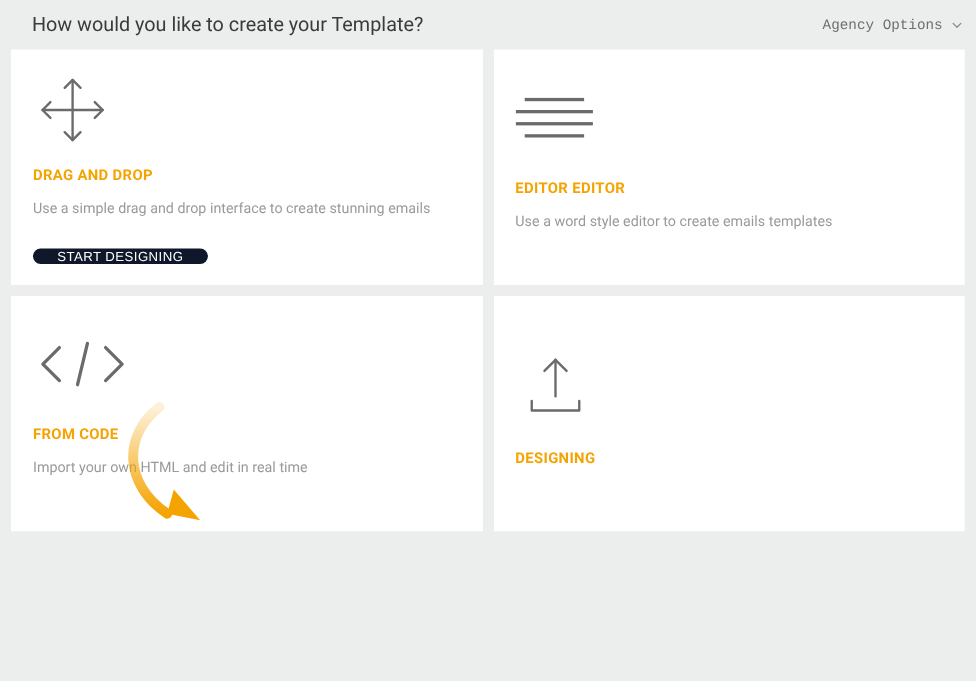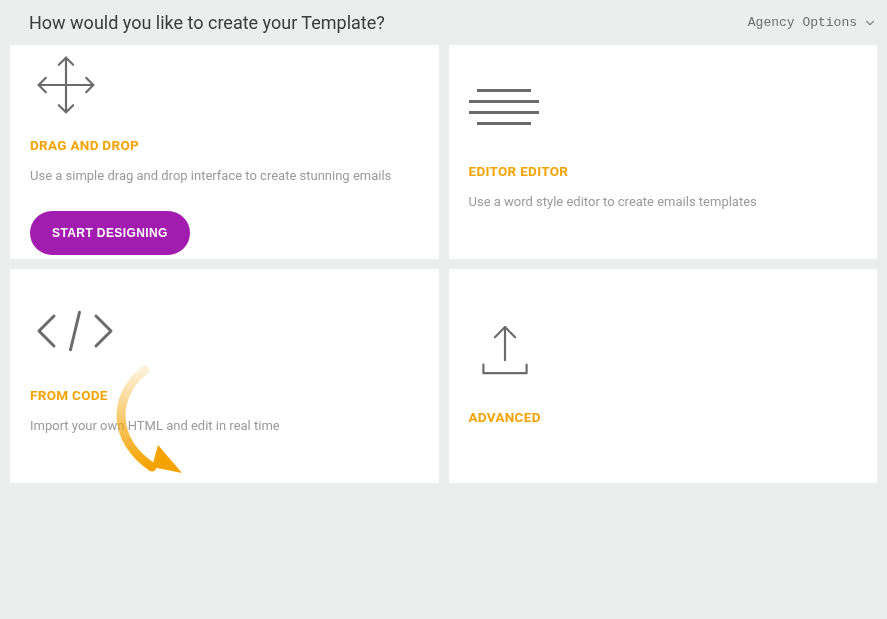--- a/index.html
+++ b/index.html
@@ -65,27 +65,27 @@
       letter-spacing: 0.3px;
       margin-bottom: 14px;
     }
     .card-desc {
       color: #9a9a9a;
       font-size: 13px;
       margin-bottom: 26px;
       line-height: 1.4;
     }
     .cta {
-      background: #a21caf;
+      background: #0f172a;
       color: #fff;
       border: none;
       border-radius: 999px;
-      padding: 15px 22px;
+      padding: 0 22px;
       font-size: 12px;
-      font-weight: 700;
+      font-weight: 400;
       letter-spacing: 0.4px;
       cursor: pointer;
     }
     .arrow-overlay {
       position: absolute;
       left: 100px;
       top: 96px;
       width: 80px;
       height: 120px;
       pointer-events: none;
@@ -162,16 +162,16 @@
   </div>
 
   <div class="card">
     <div class="icon-slot">
       <svg width="72" height="72" viewBox="0 0 100 100" stroke-width="3" stroke-linecap="round" stroke-linejoin="round">
         <line x1="50" y1="60" x2="50" y2="14"></line>
         <polyline points="36,28 50,14 64,28"></polyline>
         <path d="M20 66 v12 h60 v-12"></path>
       </svg>
     </div>
-    <div class="card-title">ADVANCED</div>
+    <div class="card-title">DESIGNING</div>
   </div>
 
 </div>
 
 </body></html>

